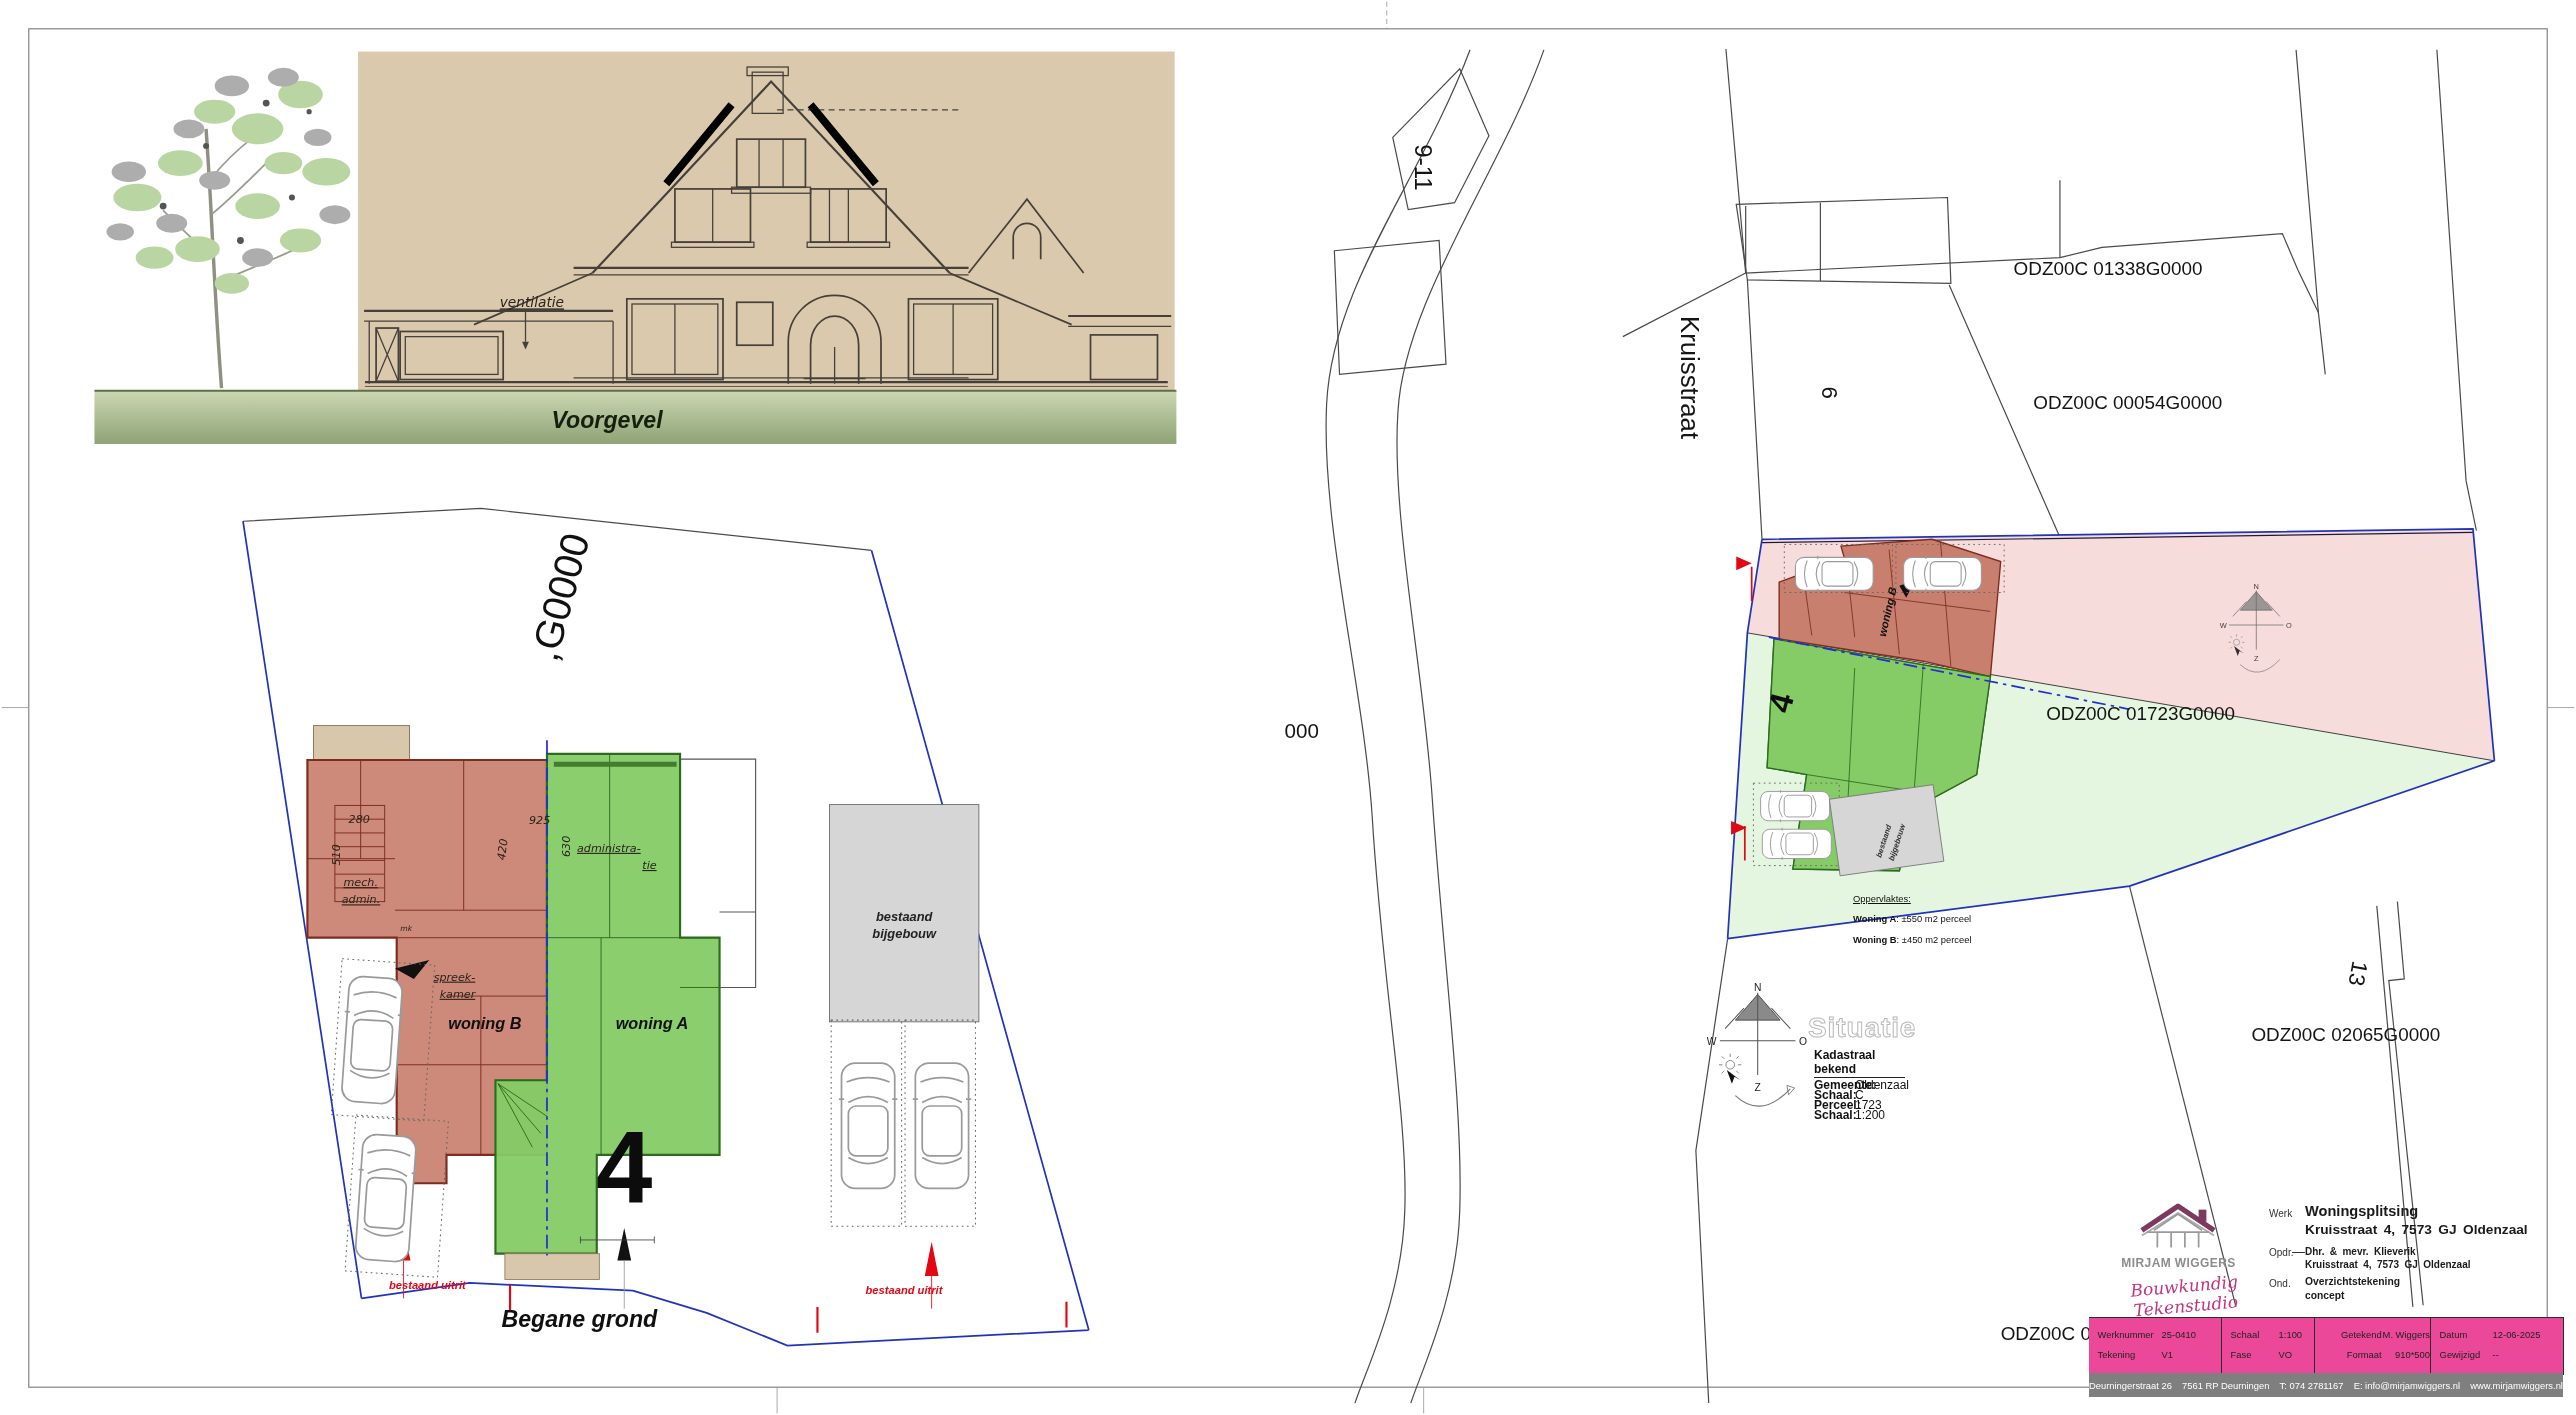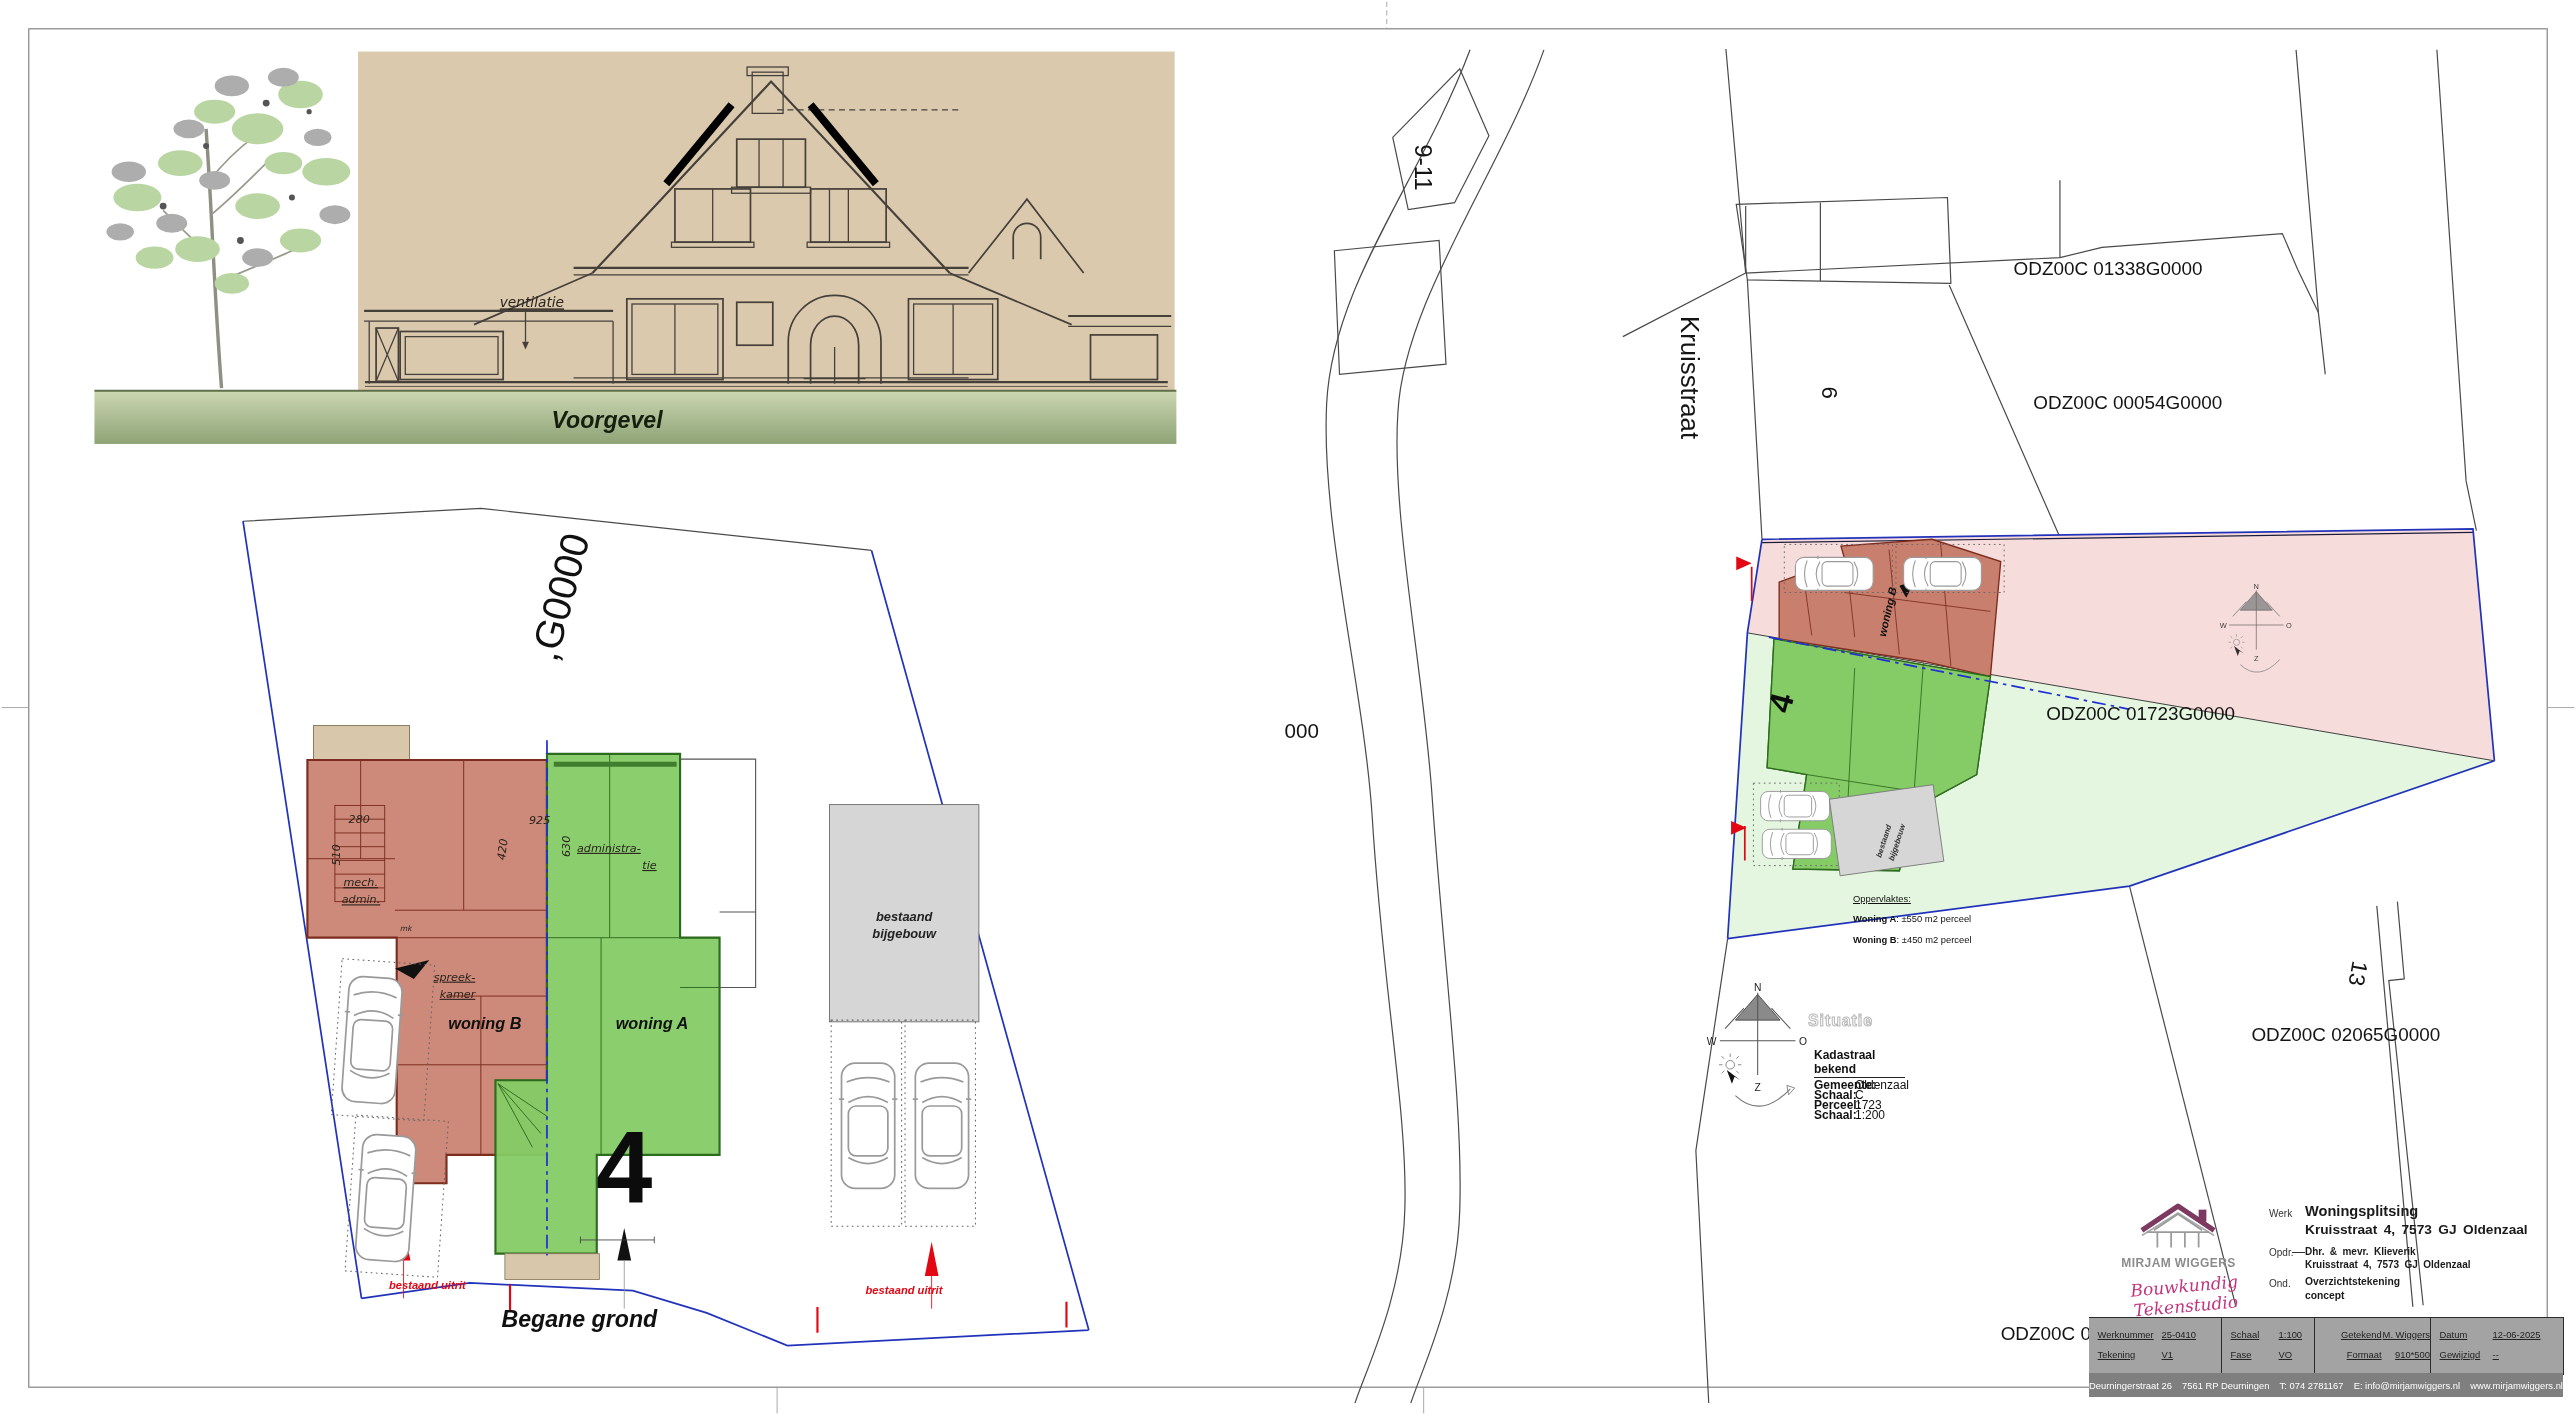--- a/index.html
+++ b/index.html
@@ -16,43 +16,43 @@
   .planTitle{font-style:italic;font-weight:bold;font-size:27px;fill:#101010;}
   .uitrit{font-style:italic;font-weight:bold;font-size:13px;fill:#e30613;}
   .bignum{font-weight:bold;font-size:118px;fill:#0c0c0c;}
   .bignumS{font-weight:bold;font-size:38px;fill:#0c0c0c;}
   .caption{font-style:italic;font-weight:bold;font-size:27px;fill:#16200f;}
   .compassTxt{font-size:12px;fill:#222;}
   .bijg{font-style:italic;font-weight:bold;font-size:15px;fill:#222;}
   .bijgS{font-style:italic;font-weight:bold;font-size:9px;fill:#333;}
 
   
-  .situatie{left:1808px;top:1012px;font-size:16px;font-weight:bold;color:#fdfdfd;
+  .situatie{left:1808px;top:1012px;font-size:28px;font-weight:bold;color:#fdfdfd;
             -webkit-text-stroke:1px #b8b8b8;letter-spacing:0.9px;z-index:3;}
   .opperv{left:1853px;top:893px;width:146px;font-size:9.4px;color:#111;z-index:3;}
   .opperv .hd{text-decoration:underline;}
   .opperv .row{margin-top:9.4px;}
   .kadastraal{left:1814px;top:1048px;width:91px;font-size:12px;color:#111;z-index:3;}
   .kadastraal .hd{font-weight:bold;border-bottom:1.3px solid #222;padding-bottom:0.9px;margin-bottom:1.7px;}
   .kadastraal .krow{display:grid;grid-template-columns:41px auto;line-height:10px;}
   .kadastraal .kl{font-weight:bold;}
 
   
   .tb{left:2089px;top:1194px;width:474px;height:206px;z-index:4;color:#222;}
   .tb .brand{position:absolute;left:0px;top:62px;width:179px;text-align:center;
              font-size:12px;font-weight:bold;color:#8c8c8c;letter-spacing:0.4px;}
   .tb .script{position:absolute;left:12px;top:82px;width:168px;text-align:center;
               font-family:"DejaVu Serif",serif;font-style:italic;font-size:17px;color:#c2347e;
               transform:rotate(-5deg);}
   .tb .lab{position:absolute;left:180px;font-size:10px;color:#333;text-align:center;}
   .tb .val{position:absolute;left:216px;font-weight:bold;color:#1a1a1a;word-spacing:2.6px;text-align:center;}
   .tb .leader{position:absolute;left:203px;top:58px;width:13px;height:0;border-top:0.9px solid #333;}
-  .tb-table{position:absolute;left:0;top:123px;width:474px;height:56px;background:#a3a3a3;
+  .tb-table{position:absolute;left:0;top:123px;width:474px;height:56px;background:#ec4899;
             border-top:1.4px solid #2b2b2b;border-bottom:1.4px solid #2b2b2b;border-right:1.1px solid #2b2b2b;
-            display:grid;grid-template-columns:132px 93px 116px 133px;text-decoration:underline;}
+            display:grid;grid-template-columns:132px 93px 116px 133px;}
   .tb-col{padding:6.9px 0 0 8.6px;font-size:9.4px;}
   .tb-col + .tb-col{border-left:1.1px solid #2b2b2b;}
   .tb-cell{display:grid;line-height:20px;}
   .tb-col:nth-child(1) .tb-cell{grid-template-columns:64px auto;}
   .tb-col:nth-child(2) .tb-cell{grid-template-columns:48px auto;}
   .tb-col:nth-child(3) .tb-cell{grid-template-columns:58px auto;text-align:right;}
   .tb-col:nth-child(4) .tb-cell{grid-template-columns:53px auto;}
   .tb-footer{position:absolute;left:0;top:179px;width:474px;height:24px;background:#7f7f7f;
              color:#fff;font-size:9.4px;display:flex;align-items:center;
              justify-content:space-between;padding:0 0;box-sizing:border-box;}

